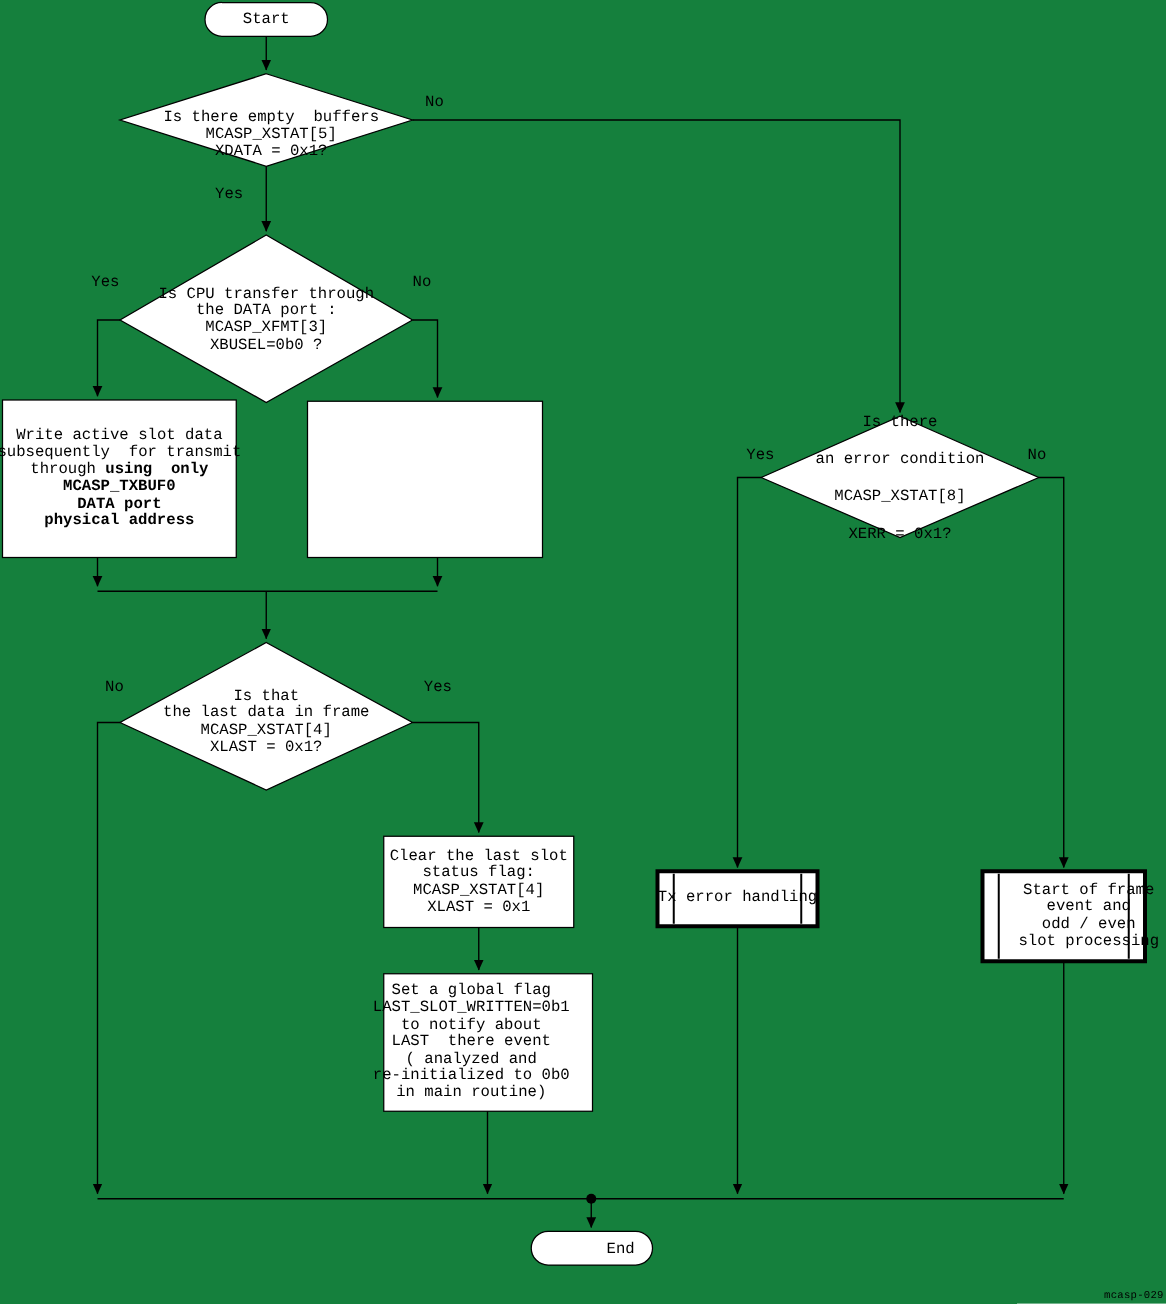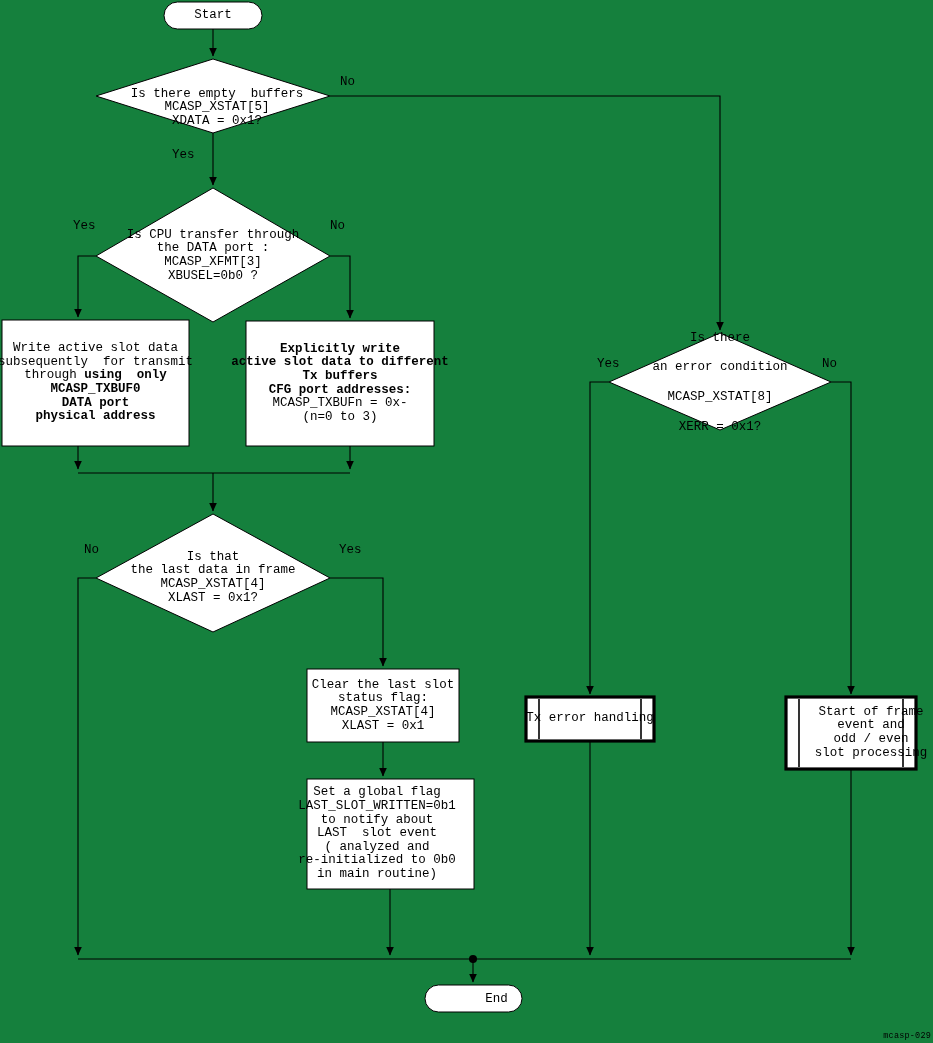--- a/index.html
+++ b/index.html
@@ -181,48 +181,40 @@
 
   <div class="node-text" style="left:2px; top:327px; width:187px; height:112px;">
     <div>Write active slot data</div>
     <div>subsequently  for transmit</div>
     <div><span>through </span><span class="b">using  only</span></div>
     <div class="b">MCASP_TXBUF0</div>
     <div class="b">DATA port</div>
     <div class="b">physical address</div>
   </div>
 
-  <div class="node-text" style="left:244px; top:331px; width:192px; height:105px;">
-    <div class="b">Explicitly write</div>
-    <div class="b">active slot data to different</div>
-    <div class="b">Tx buffers</div>
-    <div class="b">CFG port addresses:</div>
-    <div>MCASP_TXBUFn = 0x-</div>
-    <div>(n=0 to 3)</div>
-  </div>
 
   <div class="node-text" style="left:98px; top:549px; width:230px; height:58px;">
     <div>Is that</div>
     <div>the last data in frame</div>
     <div>MCASP_XSTAT[4]</div>
     <div>XLAST = 0x1?</div>
   </div>
 
   <div class="node-text" style="left:307px; top:675px; width:152px; height:62px;">
     <div>Clear the last slot</div>
     <div>status flag:</div>
     <div>MCASP_XSTAT[4]</div>
     <div>XLAST = 0x1</div>
   </div>
 
   <div class="node-text" style="left:307px; top:782px; width:140px; height:104px;">
     <div>Set a global flag</div>
     <div>LAST_SLOT_WRITTEN=0b1</div>
     <div>to notify about</div>
-    <div>LAST  slot event</div>
+    <div>LAST  there event</div>
     <div>( analyzed and</div>
     <div>re-initialized to 0b0</div>
     <div>in main routine)</div>
   </div>
 
   <div class="node-text" style="left:612px; top:354px; width:216px; height:58px;gap:16px;">
     <div>Is there</div>
     <div>an error condition</div>
     <div>MCASP_XSTAT[8]</div>
     <div>XERR = 0x1?</div>

